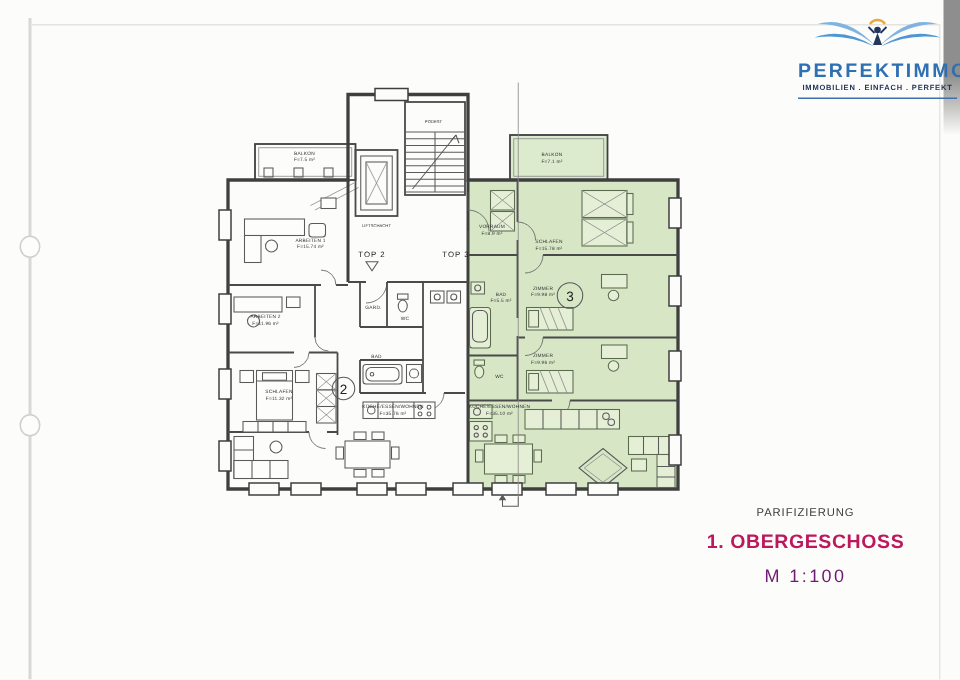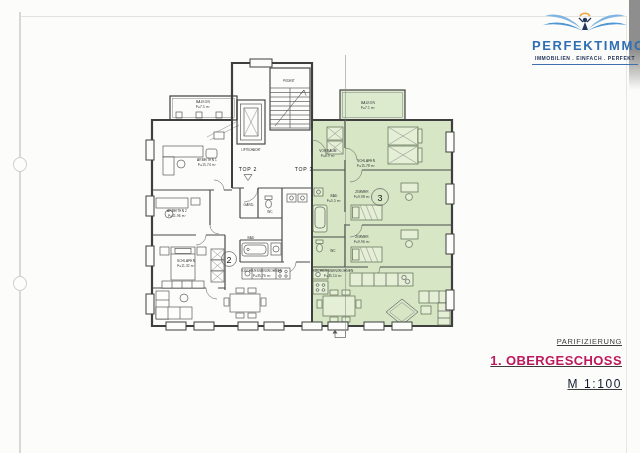--- a/index.html
+++ b/index.html
@@ -15,24 +15,24 @@
         border-radius:50%;background:#fdfdfc;}
   .hole.h1{top:157px;} .hole.h2{top:276px;}
 
   
   .logo{position:absolute;left:532px;top:8px;width:106px;text-align:center;}
   .logo .name{color:#2f6fb3;font-size:13px;font-weight:600;letter-spacing:1.6px;margin-top:1px;white-space:nowrap;}
   .logo .tagline{color:#24365c;font-size:5px;font-weight:600;letter-spacing:0.55px;margin-top:2px;white-space:nowrap;}
   .logo .rule{height:1px;background:#3f6fae;margin-top:3px;}
 
   
-  .titleblock{position:absolute;left:452px;top:337px;width:170px;text-align:right;color:#3c3c3c;text-decoration:underline;}
+  .titleblock{position:absolute;left:452px;top:337px;width:170px;text-align:center;color:#3c3c3c;}
   .titleblock .small{font-size:7.5px;letter-spacing:0.6px;line-height:10px;}
   .titleblock .floor{font-size:13px;font-weight:bold;color:#be185d;letter-spacing:0.4px;margin-top:6px;white-space:nowrap;}
-  .titleblock .scale{font-size:12px;color:#0f172a;letter-spacing:1.6px;margin-top:9px;}
+  .titleblock .scale{font-size:12px;color:#701a75;letter-spacing:1.6px;margin-top:9px;}
 
   
   svg.plan{position:absolute;left:0;top:0;}
   .w  {stroke:#3f3f3f;stroke-width:2.2;fill:none;}
   .w2 {stroke:#3f3f3f;stroke-width:2;fill:none;}
   .wi {stroke:#4a4a4a;stroke-width:1.2;fill:none;}
   .thin{stroke:#8a8a8a;stroke-width:0.55;fill:none;}
   .f  {stroke:#5a5a5a;stroke-width:0.7;fill:#fdfdfc;}
   .fn {stroke:#5a5a5a;stroke-width:0.7;fill:none;}
   .fg {stroke:#5c6b4e;stroke-width:0.7;fill:#e4efd6;}

